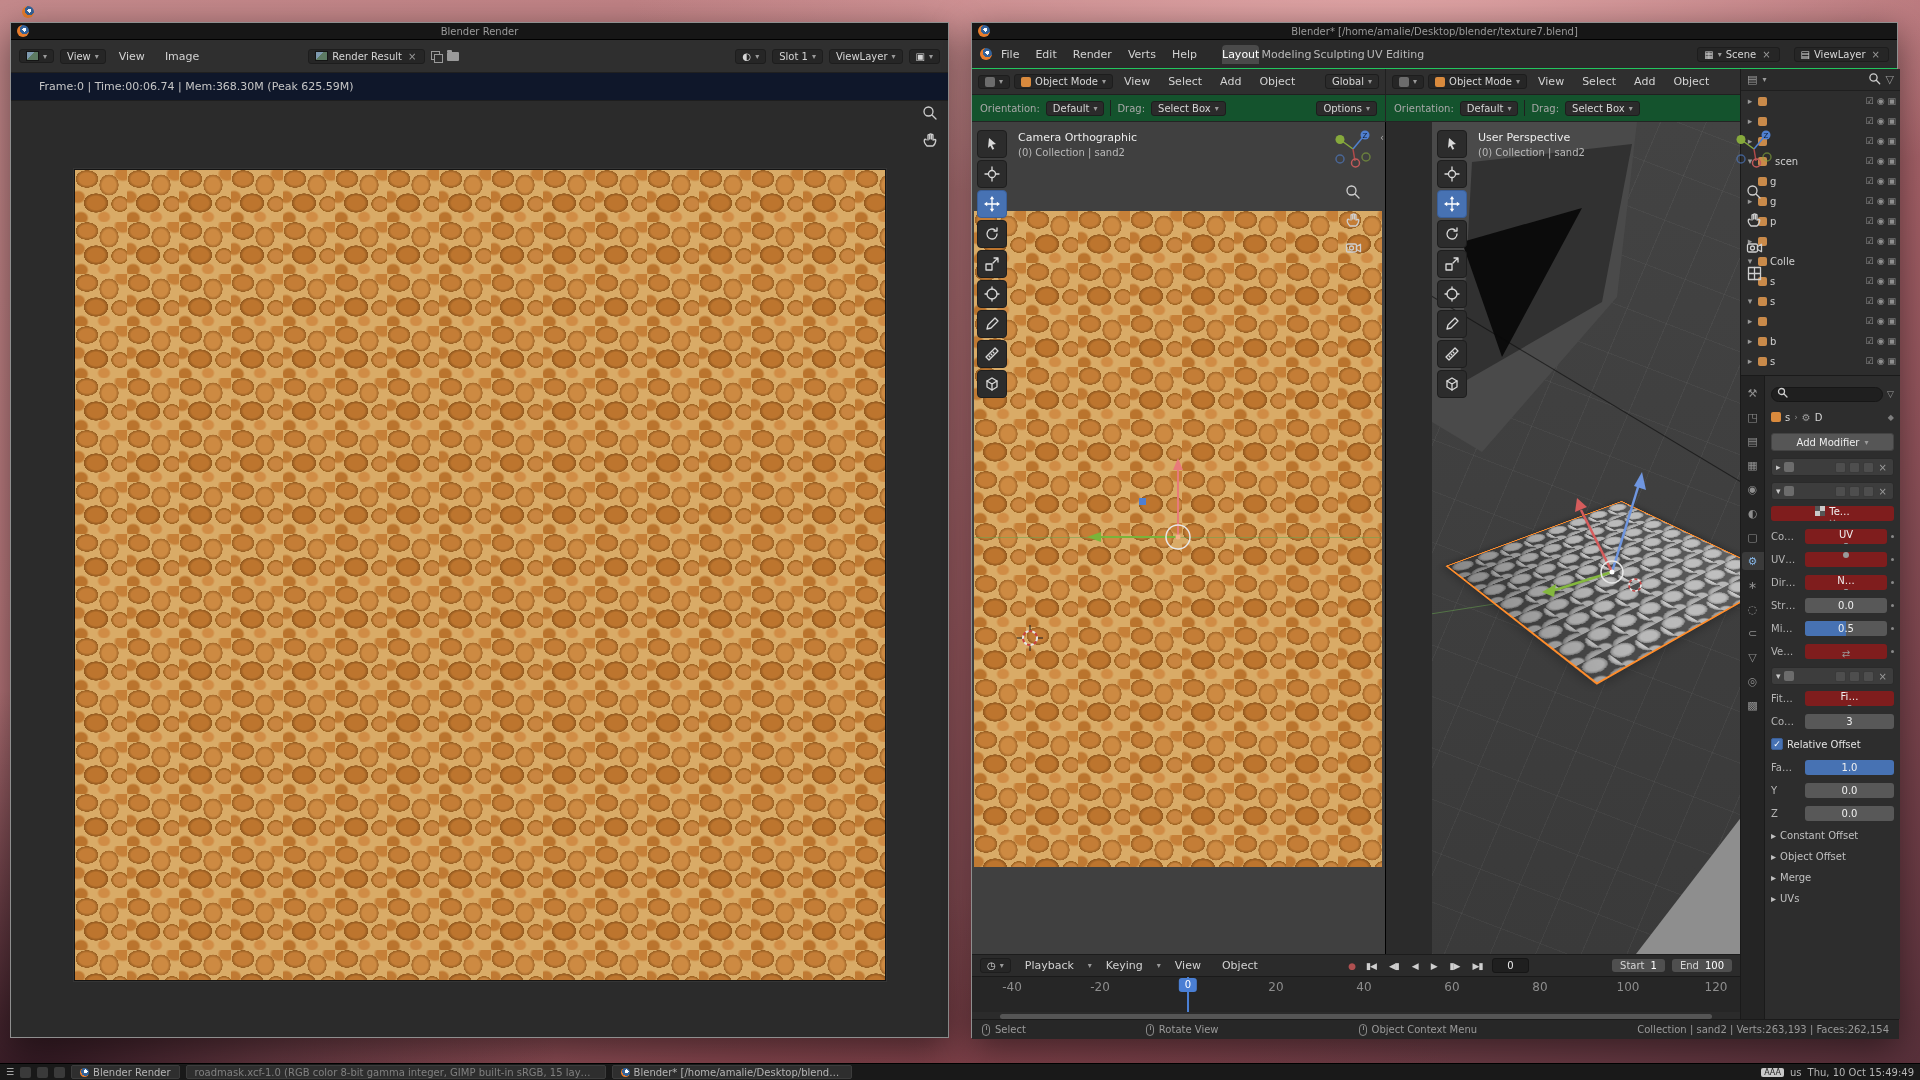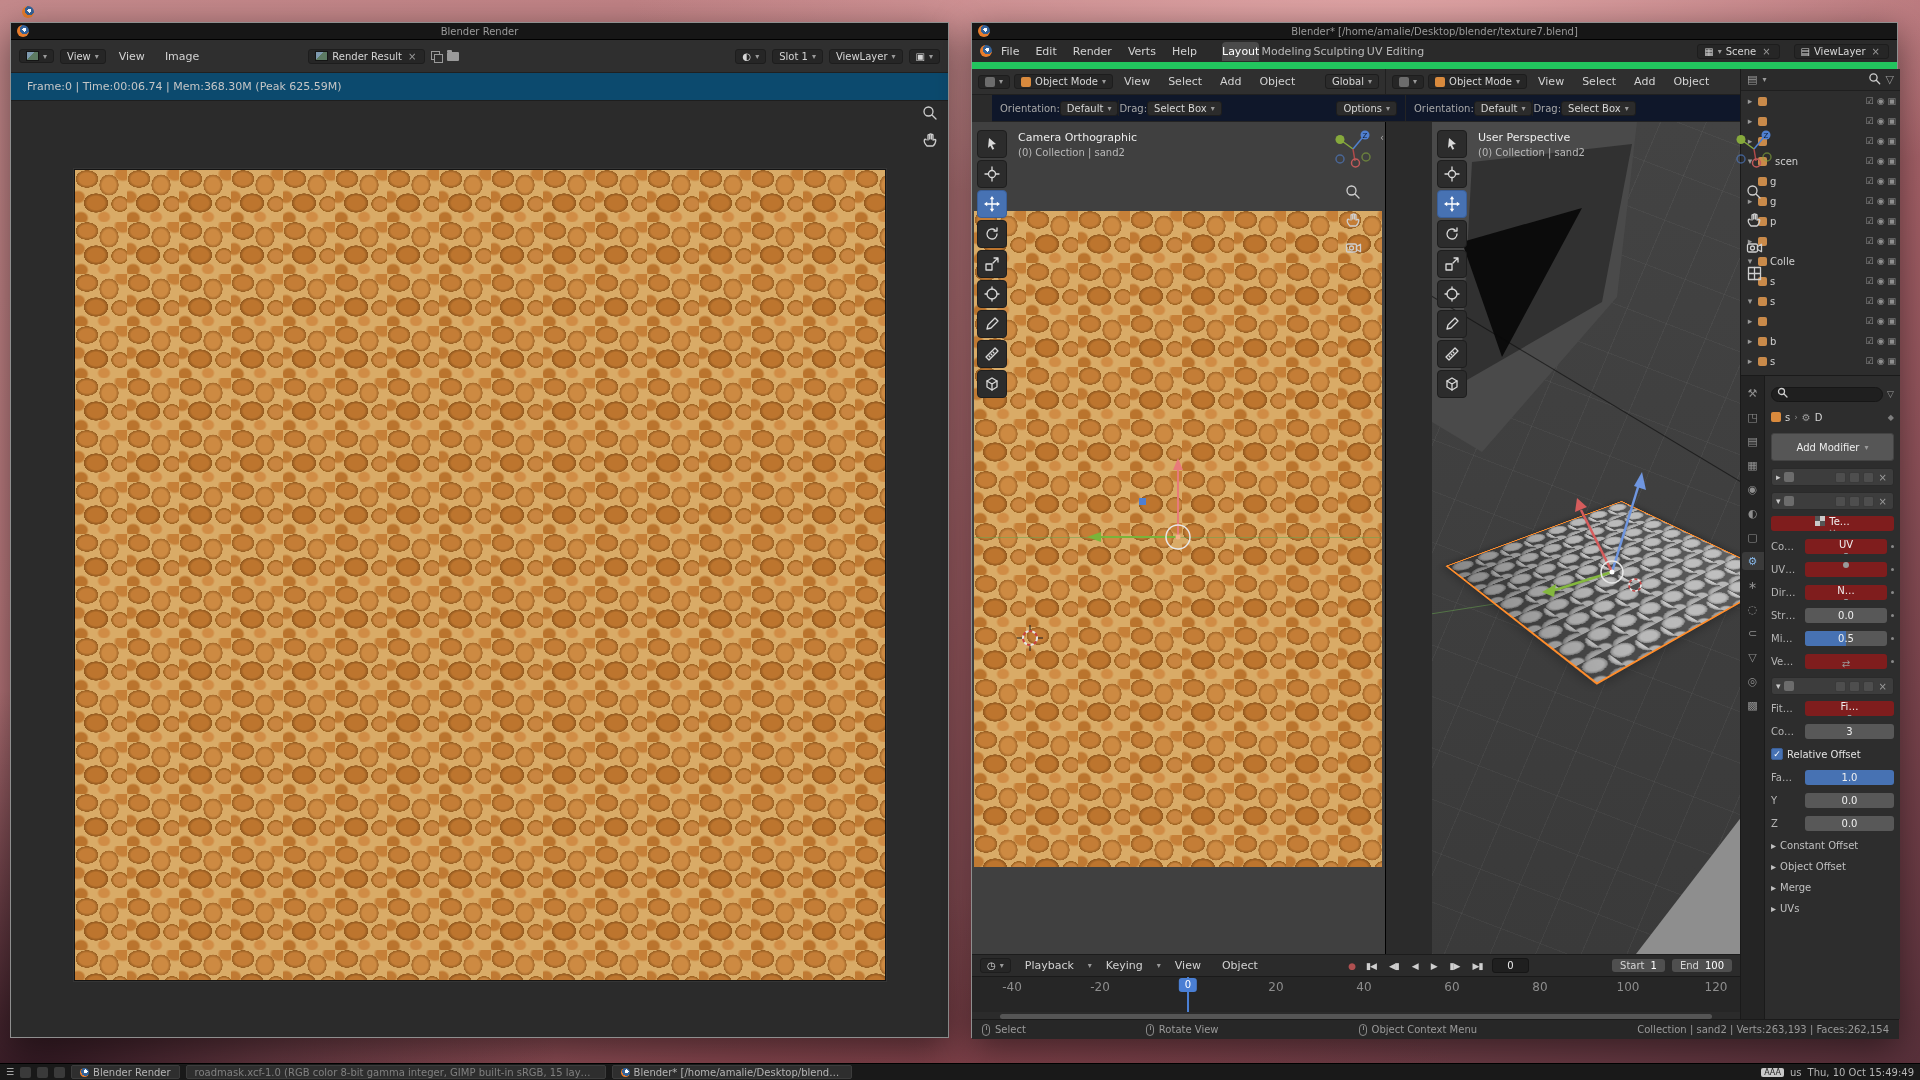--- a/index.html
+++ b/index.html
@@ -62,35 +62,35 @@
  radial-gradient(14px 11px at 21px 33px,#aaa 60%,#818181 86%,rgba(0,0,0,0) 88%),
  radial-gradient(10px 9px at 45px 34px,#bdbdbd 60%,rgba(0,0,0,0) 88%),
  radial-gradient(9px 8px at 3px 27px,#b0b0b0 62%,rgba(0,0,0,0) 88%),
  radial-gradient(11px 9px at 48px 4px,#c0c0c0 62%,rgba(0,0,0,0) 88%),
  radial-gradient(8px 7px at 29px 47px,#b4b4b4 62%,rgba(0,0,0,0) 88%),
  radial-gradient(9px 8px at 6px 48px,#a6a6a6 62%,rgba(0,0,0,0) 88%);
  background-size:30px 30px;}
 
 
 #renderwin .ebar{height:33px;}
-.infobar{height:28px;display:flex;align-items:center;padding:0 16px;background:#0c4a6e;color:#c6c6c6;border-bottom:1px solid #1e1e1e;}
+.infobar{height:28px;display:flex;align-items:center;padding:0 28px;background:#0f172a;color:#c6c6c6;border-bottom:1px solid #1e1e1e;}
 .rcanvas{position:absolute;top:78px;left:0;right:0;bottom:0;background:#2b2b2b;overflow:hidden;}
 .render-img{position:absolute;left:63px;top:68px;width:812px;height:812px;border:1px solid #141414;box-shadow:0 0 0 1px #353535;}
 .cornerics{position:absolute;right:10px;top:4px;display:flex;flex-direction:column;gap:8px;align-items:center;}
 .navic svg{stroke:#cfcfcf;fill:none;stroke-width:1.3;stroke-linecap:round;stroke-linejoin:round;}
 
 
-.topbar{height:29px;background:#2a2a2a;display:flex;align-items:center;gap:2px;padding:0 8px;border-bottom:7px solid #22c55e;}
+.topbar{height:29px;background:#2a2a2a;display:flex;align-items:center;gap:2px;padding:0 8px;border-bottom:1px solid #22c55e;}
 .workspace{position:absolute;top:46px;left:0;width:927px;height:950px;}
 .vpcol{position:absolute;left:0;top:0;width:768px;height:950px;}
 .sidecol{position:absolute;left:768px;top:0;width:159px;height:950px;background:#2d2d2d;border-left:1px solid #1a1a1a;}
 .vph{position:absolute;top:0;height:26px;background:#2f2f2f;border-bottom:1px solid #202020;display:flex;align-items:center;gap:4px;padding:0 6px;overflow:hidden;}
 #vphL{left:0;width:414px;border-right:1px solid #202020;}
 #vphR{left:414px;width:354px;}
-.tools{position:absolute;top:26px;height:27px;background:#0f172a;border-bottom:1px solid #242424;display:flex;align-items:center;padding:0 8px;overflow:hidden;margin-left:20px;}
+.tools{position:absolute;top:26px;height:27px;background:#14532d;border-bottom:1px solid #242424;display:flex;align-items:center;gap:6px;padding:0 8px;overflow:hidden;}
 #toolsL{left:0;width:414px;border-right:1px solid #242424;}
 #toolsR{left:414px;width:354px;}
 .vpc{position:absolute;top:53px;height:832px;overflow:hidden;}
 #vpL{left:0;width:414px;background:#404040;border-right:1px solid #000;}
 #vpR{left:414px;width:354px;background:linear-gradient(#434343,#3a3a3a);margin-left:46px;}
 .vp-overlay{position:absolute;left:46px;top:8px;line-height:15px;z-index:5;}
 .ov1{color:#ececec;font-size:11px;}
 .ov2{color:#b9b9b9;font-size:10px;}
 .vtoolbar{position:absolute;left:5px;top:8px;display:flex;flex-direction:column;gap:2px;z-index:6;}
 .tool{width:30px;height:28px;background:#2c2c2c;border:1px solid #1e1e1e;border-radius:4px;display:flex;align-items:center;justify-content:center;}
@@ -153,21 +153,21 @@
 .pbody{flex:1;padding:5px 6px;display:flex;flex-direction:column;overflow:hidden;}
 .prow{display:flex;align-items:center;gap:4px;height:20px;margin-top:3px;flex:none;}
 .psearch{flex:1;height:15px;background:#1f1f1f;border:1px solid #161616;border-radius:8px;display:flex;align-items:center;gap:4px;padding:0 5px;}
 .plabel{width:30px;color:#b5b5b5;font-size:10px;white-space:nowrap;overflow:hidden;flex:none;}
 .pval{flex:1;height:15px;border-radius:3px;background:#585858;color:#f0f0f0;display:flex;align-items:center;justify-content:center;font-size:10px;position:relative;overflow:hidden;}
 .pval.dropdown{background:#7f1d1d;justify-content:space-between;padding:0 4px;flex-direction:column;}
 .pval.slider50::before{content:"";position:absolute;left:0;top:0;bottom:0;width:50%;background:#4772b3;}
 .pval span{position:relative;z-index:1;}
 .pval.fullblue{background:#4772b3;}
 .pdot{width:3px;height:3px;border-radius:50%;background:#888;flex:none;}
-.addmod{height:28px;background:#565656;border:1px solid #434343;border-radius:3px;color:#ededed;display:flex;align-items:center;justify-content:center;gap:5px;margin:6px 0 1px;font-size:10px;flex:none;}
+.addmod{height:18px;background:#565656;border:1px solid #434343;border-radius:3px;color:#ededed;display:flex;align-items:center;justify-content:center;gap:5px;margin:6px 0 1px;font-size:10px;flex:none;}
 .modh{height:18px;background:#3d3d3d;border:1px solid #2a2a2a;border-radius:3px;display:flex;align-items:center;gap:3px;padding:0 4px;margin-top:6px;color:#c9c9c9;font-size:9px;flex:none;}
 .mt{width:11px;height:11px;background:#4e4e4e;border:1px solid #3a3a3a;border-radius:2px;flex:none;}
 .pcheckbox{width:12px;height:12px;background:#4772b3;border:1px solid #3a5f99;border-radius:2px;color:#fff;font-size:9px;display:flex;align-items:center;justify-content:center;flex:none;}
 .pchecklabel{color:#e2e2e2;font-size:10px;white-space:nowrap;overflow:hidden;}
 .pcollapse{height:17px;display:flex;align-items:center;gap:4px;color:#c0c0c0;font-size:10px;margin-top:4px;white-space:nowrap;overflow:hidden;flex:none;}
 .uvdot{width:6px;height:6px;border-radius:50%;background:#9a9a9a;}
 
 
 .taskbar{position:absolute;left:0;top:1063px;width:1920px;height:17px;background:#191919;border-top:1px solid #000;display:flex;align-items:center;gap:6px;padding:0 6px;font-size:10px;color:#b5b5b5;}
 .tbic{width:11px;height:11px;background:#3a3a3a;border-radius:2px;flex:none;}

